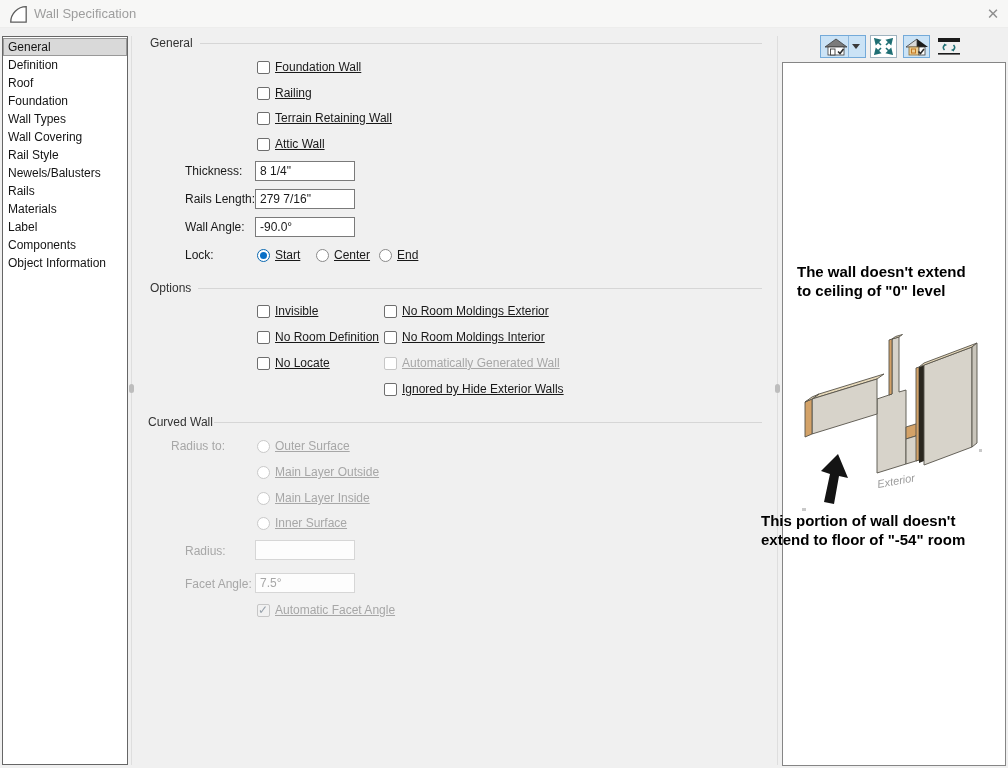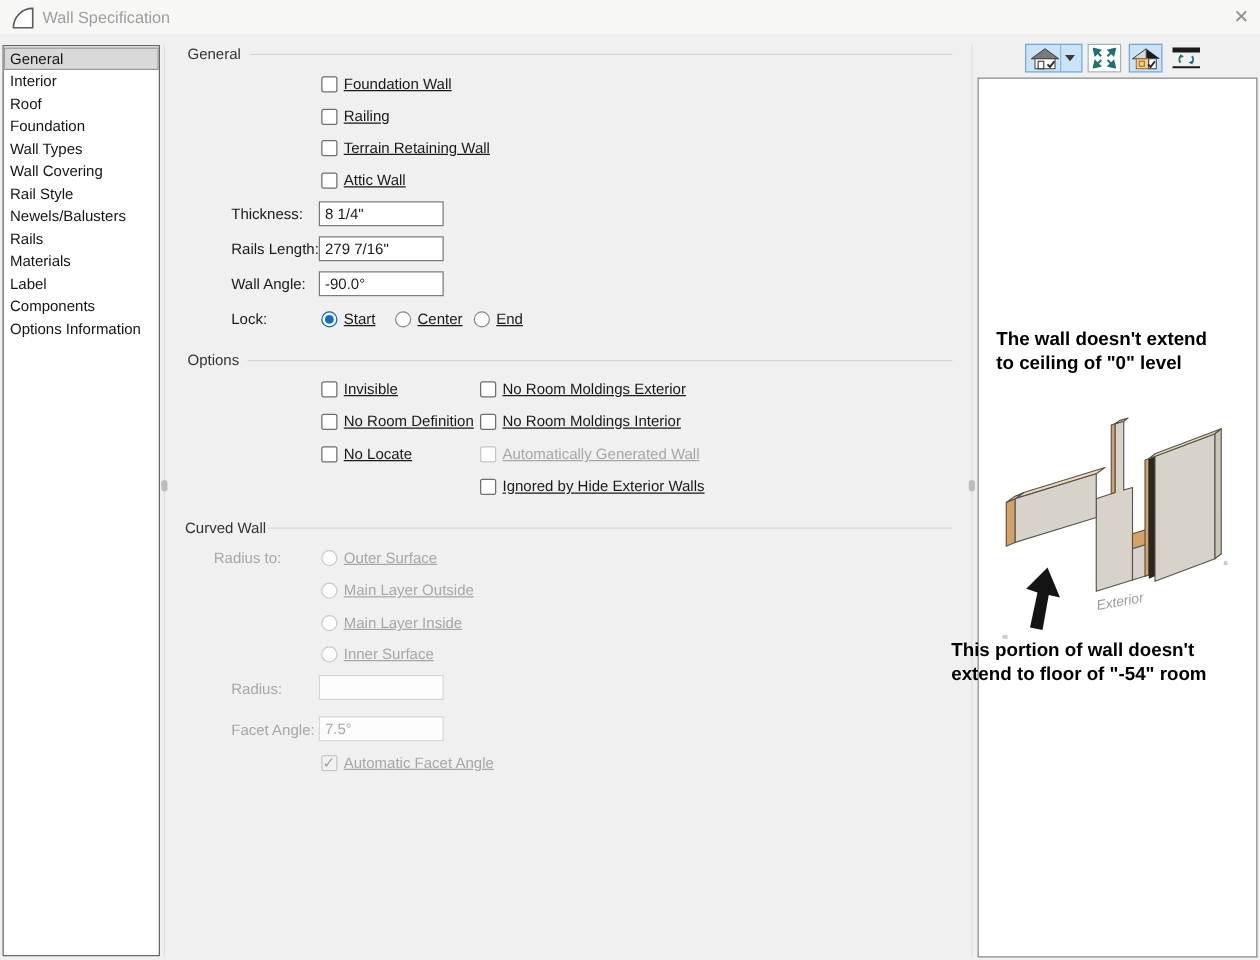--- a/index.html
+++ b/index.html
@@ -62,32 +62,32 @@
 <div class="titlebar">
   <svg class="title-icon" viewBox="0 0 22 22">
     <path d="M3 20 A17 17 0 0 1 20 3 L20 20 Z" fill="#ffffff" stroke="#5c5c5c" stroke-width="1.4"></path>
   </svg>
   <span class="title-text">Wall Specification</span>
   <div class="close-x">✕</div>
 </div>
 
 <div class="sidebar">
   <div class="sb-item selected">General</div>
-  <div class="sb-item">Interior</div>
+  <div class="sb-item">Definition</div>
   <div class="sb-item">Roof</div>
   <div class="sb-item">Foundation</div>
   <div class="sb-item">Wall Types</div>
   <div class="sb-item">Wall Covering</div>
   <div class="sb-item">Rail Style</div>
   <div class="sb-item">Newels/Balusters</div>
   <div class="sb-item">Rails</div>
   <div class="sb-item">Materials</div>
   <div class="sb-item">Label</div>
   <div class="sb-item">Components</div>
-  <div class="sb-item">Options Information</div>
+  <div class="sb-item">Object Information</div>
 </div>
 
 <div class="splitter" style="left:131px">
     <div class="grip" style="left:-2px; top:348px"></div>
   </div>
 <div class="splitter" style="left:777px">
     <div class="grip" style="left:-2px; top:348px"></div>
   </div>
 
 <div class="sec-title" style="left:150px; top:36px">General</div>

